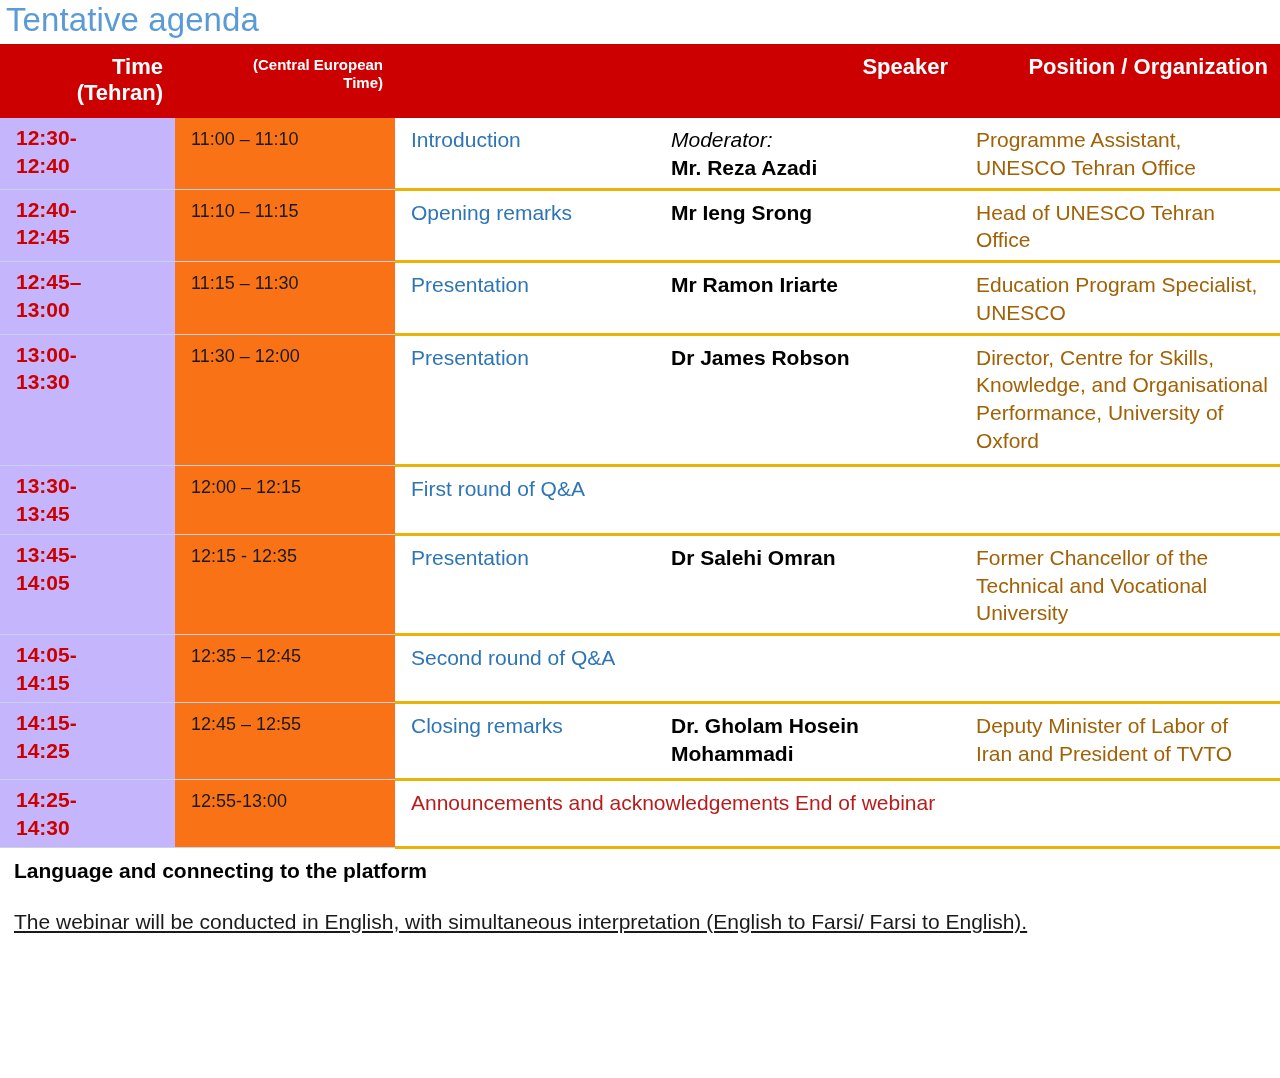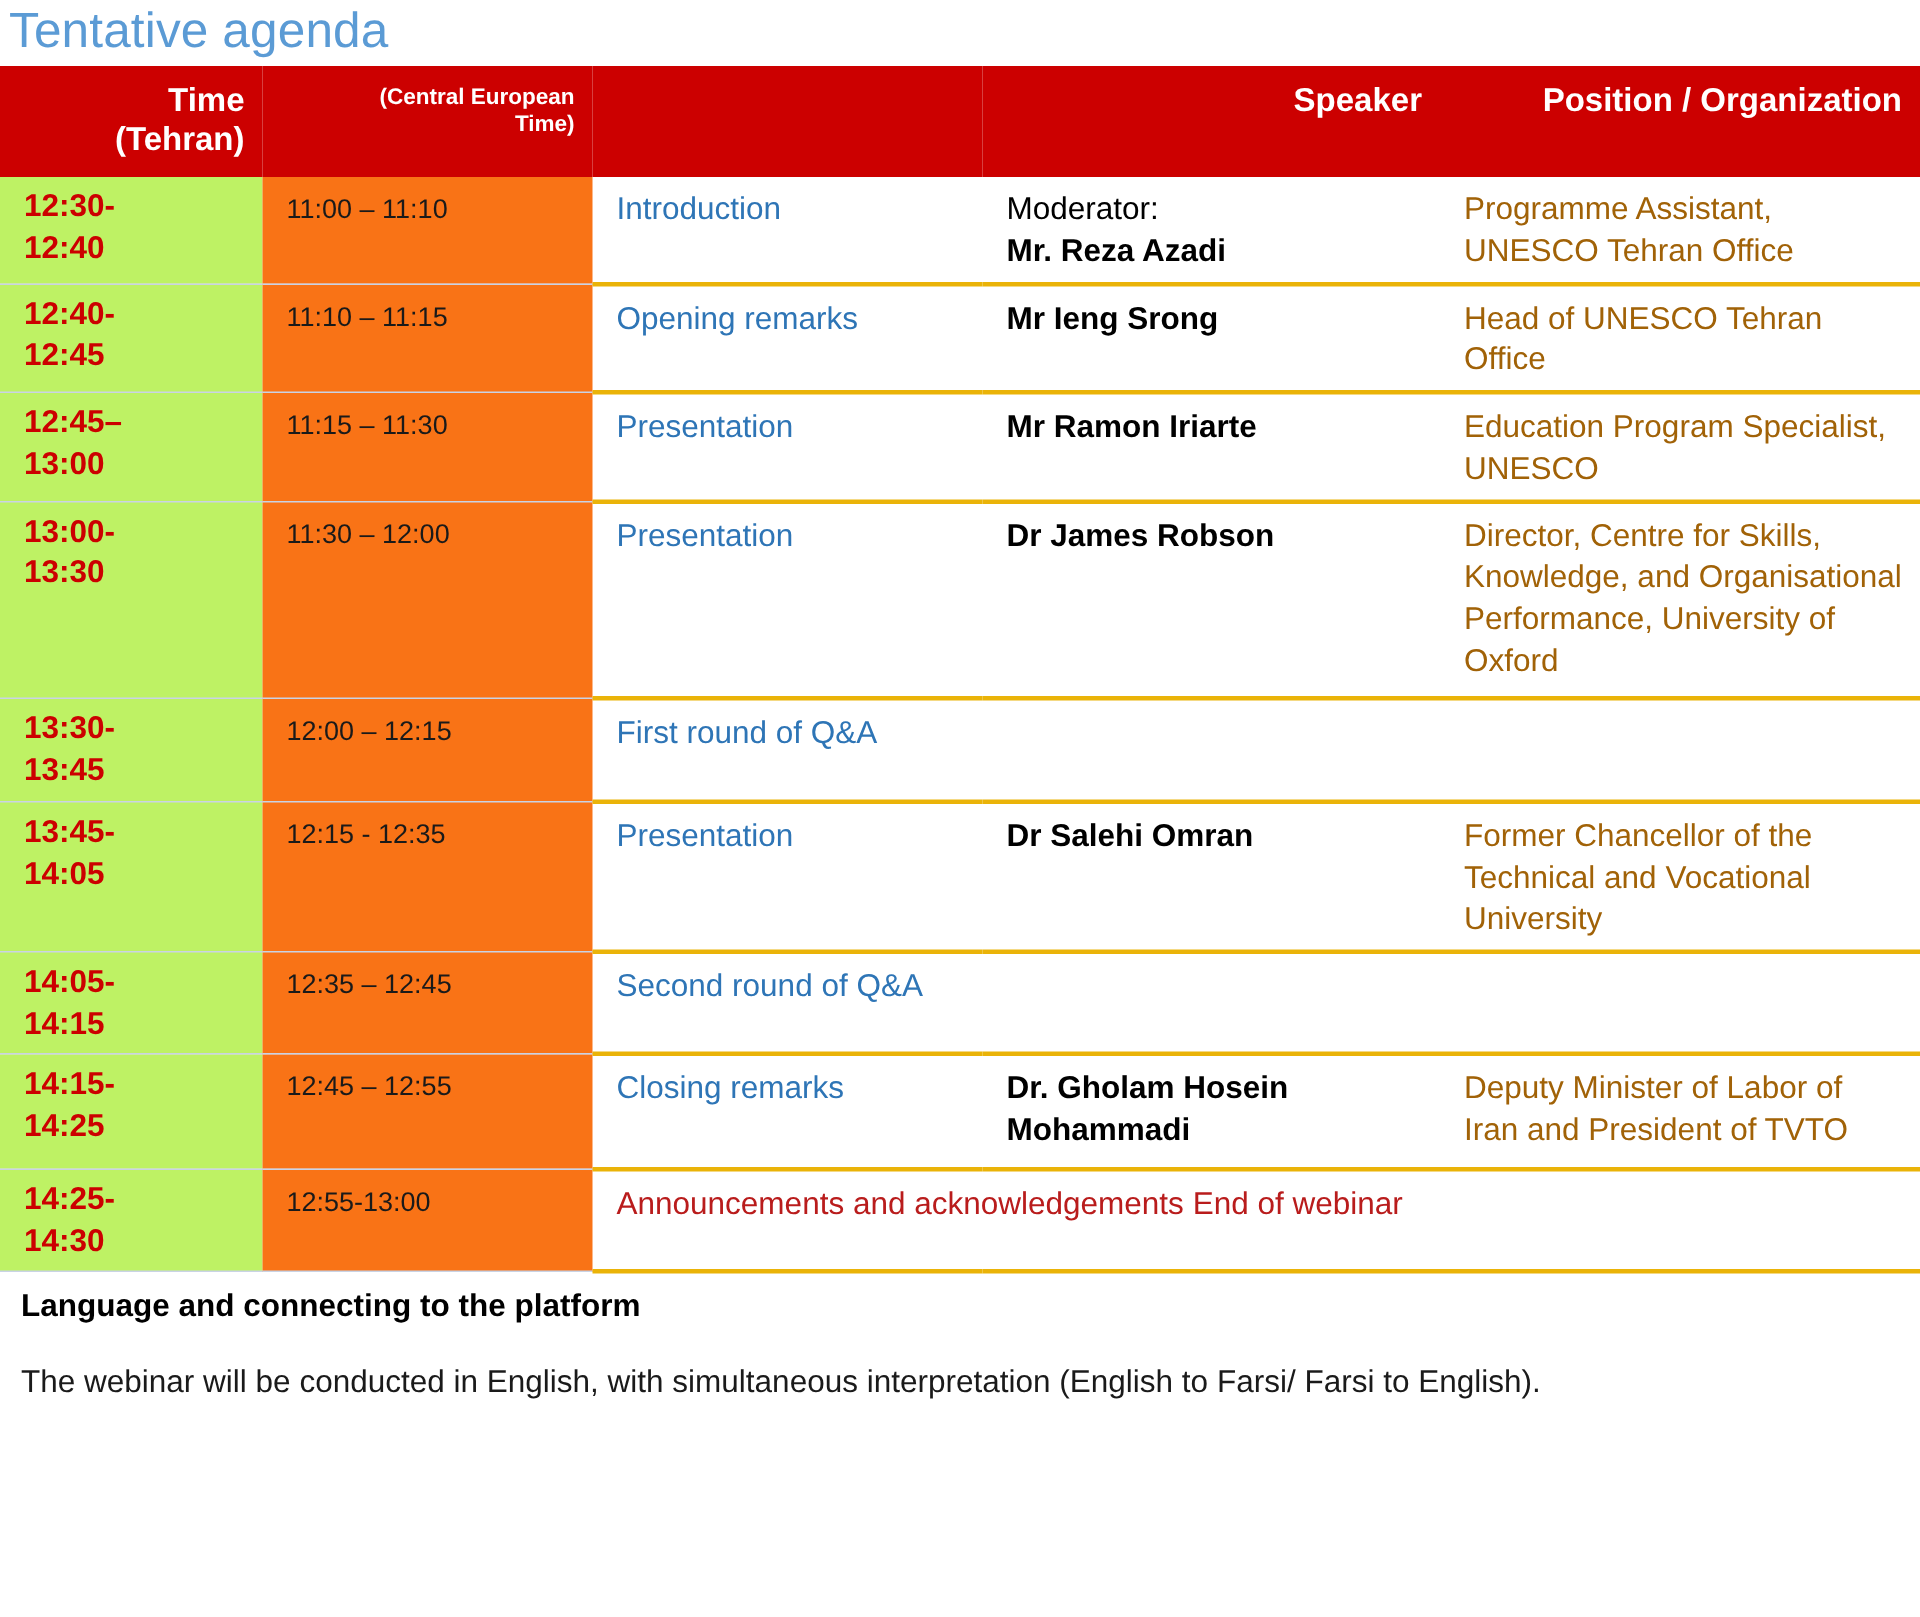--- a/index.html
+++ b/index.html
@@ -53,21 +53,21 @@
   th.h-speaker { font-size: 22px; }
   th.h-pos  { font-size: 22px; }
 
   tbody td {
     vertical-align: top;
     padding: 6px 12px 6px 16px;
     line-height: 1.32;
     border-bottom: 3px solid #eab308;
   }
   tbody tr td.cell-time {
-    background: #bef264;
+    background: #c4b5fd;
     color: #cc0000;
     font-weight: bold;
     font-size: 21px;
     border-bottom: 1px solid #c9d3e5;
   }
   tbody tr td.cell-cet {
     background: #f97316;
     color: #1a1a1a;
     font-size: 18px;
     padding-top: 10px;
@@ -79,20 +79,21 @@
     padding-top: 8px;
   }
   tbody tr td.cell-speaker {
     color: #000000;
     font-size: 21px;
     font-weight: bold;
     padding-top: 8px;
   }
   tbody tr td.cell-speaker .moderator {
     font-weight: normal;
+    font-style: italic;
     display: block;
   }
   tbody tr td.cell-pos {
     color: #a16207;
     font-size: 21px;
     font-weight: normal;
     padding-top: 8px;
   }
   tbody tr.tall td { padding-bottom: 10px; }
   .span-item {
@@ -106,20 +107,21 @@
     color: #000000;
     padding: 8px 0 0 14px;
     line-height: 1.3;
   }
   .footer-text {
     font-size: 21px;
     color: #1a1a1a;
     padding: 22px 0 0 14px;
     line-height: 1.42;
     max-width: 1200px;
+    text-decoration: underline;
   }
 </style>
 </head>
 <body>
 
 <div class="page">
 
   <div class="doc-title">Tentative agenda</div>
 
   <table class="agenda">

